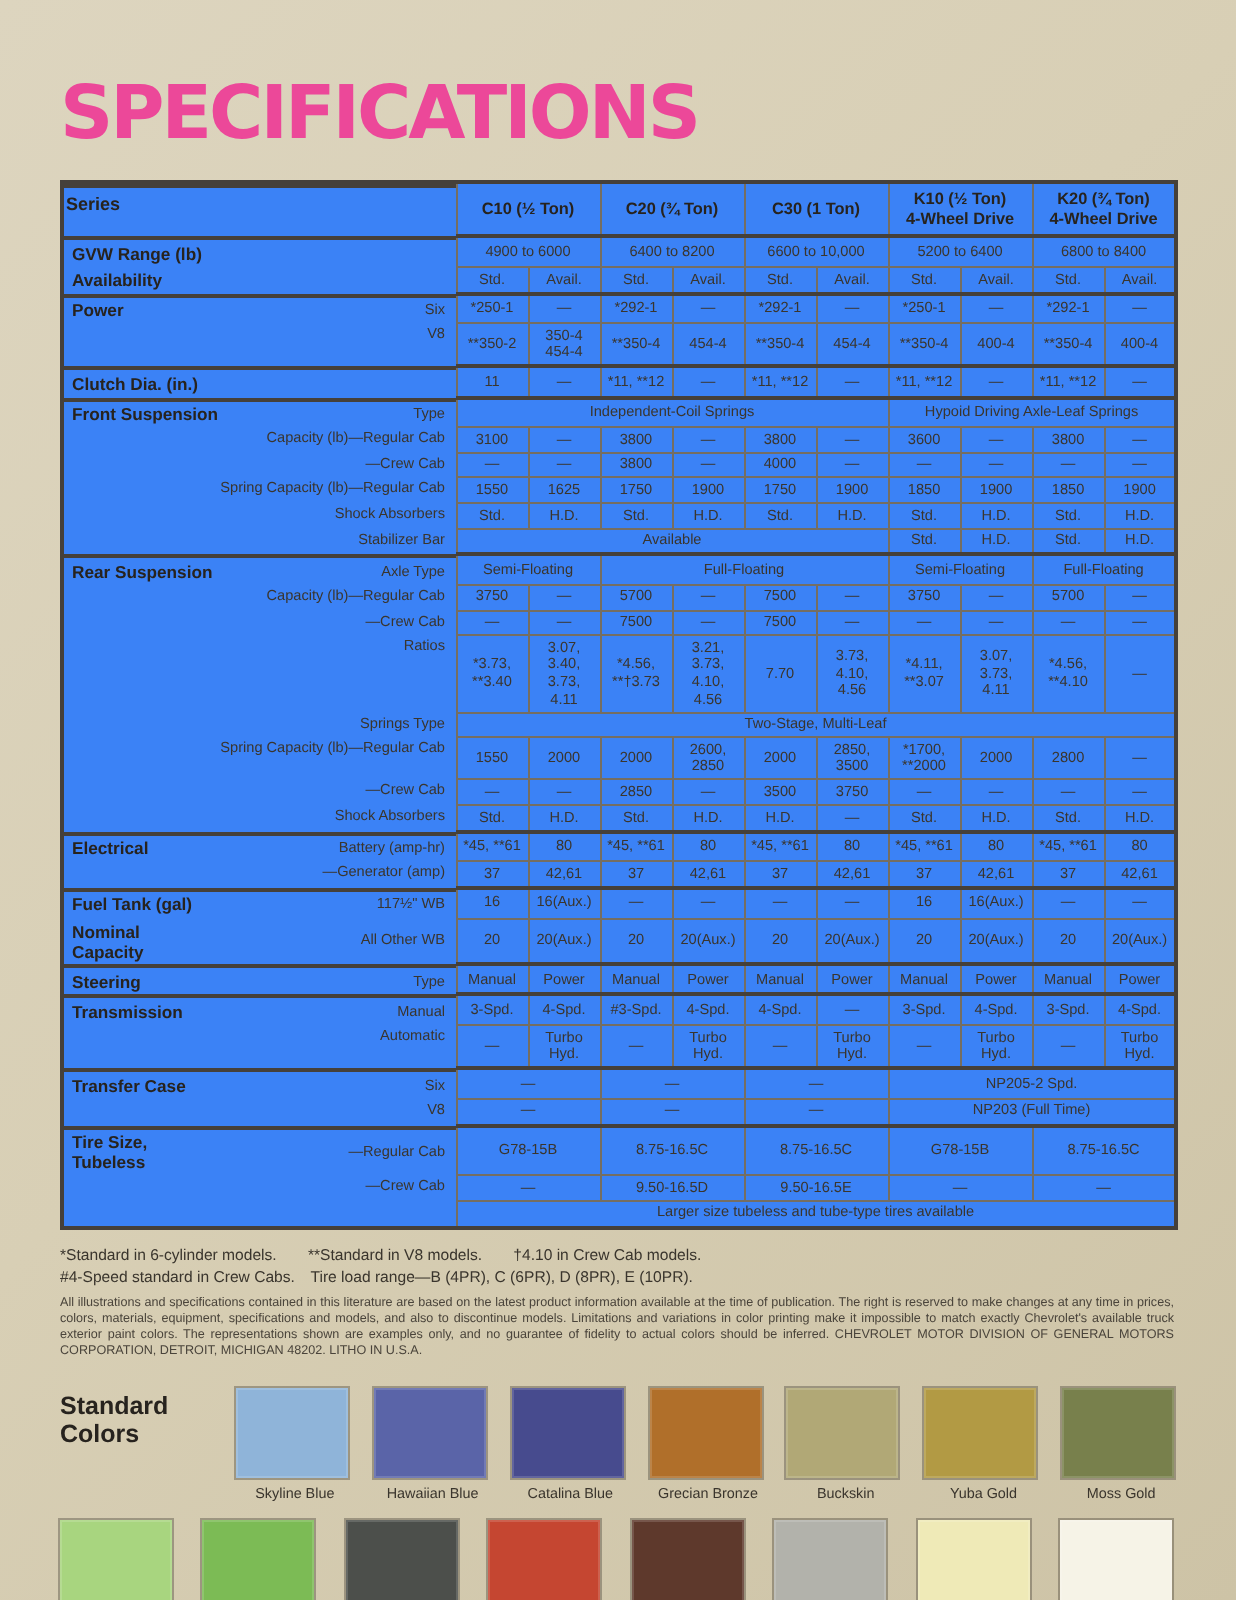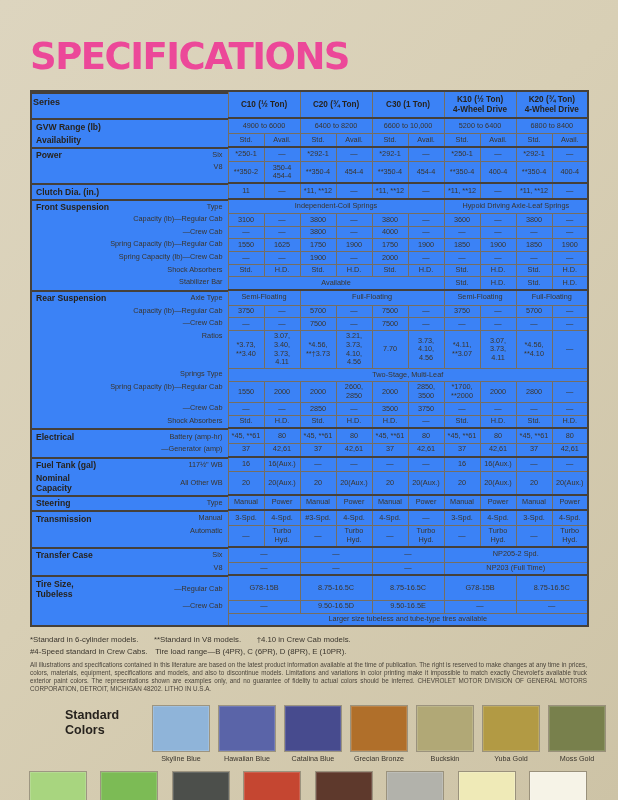--- a/index.html
+++ b/index.html
@@ -34,21 +34,21 @@
   table.spec tr.sec td { border-top:2px solid #45403a; }
   table.spec tr.head td { font-weight:bold; font-size:8.2px; color:#27231e; padding:3px 1px; }
   table.spec tr.head td.lab .g { font-size:9px; }
   .foot-notes { margin-top:7px; font-size:7.8px; line-height:1.5; color:#3a352d; width:557px; }
   .legal {
     margin-top:3px; font-size:6.3px; line-height:1.3; color:#4a443b;
     width:557px; text-align:justify;
   }
   .colors { margin-top:13px; width:560px; }
   .colors-row { display:flex; align-items:flex-start; }
-  .colors-row1 { gap:10px;margin-left:35px; }
+  .colors-row1 { gap:10px; }
   .colors-row2 { justify-content:space-between; margin-top:9px; }
   .colors-heading {
     width:78px; flex:0 0 78px; font-weight:bold; font-size:12.5px;
     color:#27231e; white-space:pre-line; line-height:1.15; padding-top:2px;
   }
   .swatch-wrap { width:60px; }
   .swatch {
     width:56px; height:45px;
     box-shadow:0 0 0 1px rgba(55,50,40,.35), inset 0 0 0 1px rgba(255,255,255,.15);
   }
@@ -185,33 +185,20 @@
           <td colspan="1">1750</td>
           <td colspan="1">1900</td>
           <td colspan="1">1750</td>
           <td colspan="1">1900</td>
           <td colspan="1">1850</td>
           <td colspan="1">1900</td>
           <td colspan="1">1850</td>
           <td colspan="1">1900</td>
         </tr>
         <tr class="">
-          <td class="lab"><span class="g"></span><span class="s">Spring Capacity (lb)—Crew Cab</span></td>
-          <td colspan="1">—</td>
-          <td colspan="1">—</td>
-          <td colspan="1">1900</td>
-          <td colspan="1">—</td>
-          <td colspan="1">2000</td>
-          <td colspan="1">—</td>
-          <td colspan="1">—</td>
-          <td colspan="1">—</td>
-          <td colspan="1">—</td>
-          <td colspan="1">—</td>
-        </tr>
-        <tr class="">
           <td class="lab"><span class="g"></span><span class="s">Shock Absorbers</span></td>
           <td colspan="1">Std.</td>
           <td colspan="1">H.D.</td>
           <td colspan="1">Std.</td>
           <td colspan="1">H.D.</td>
           <td colspan="1">Std.</td>
           <td colspan="1">H.D.</td>
           <td colspan="1">Std.</td>
           <td colspan="1">H.D.</td>
           <td colspan="1">Std.</td>

